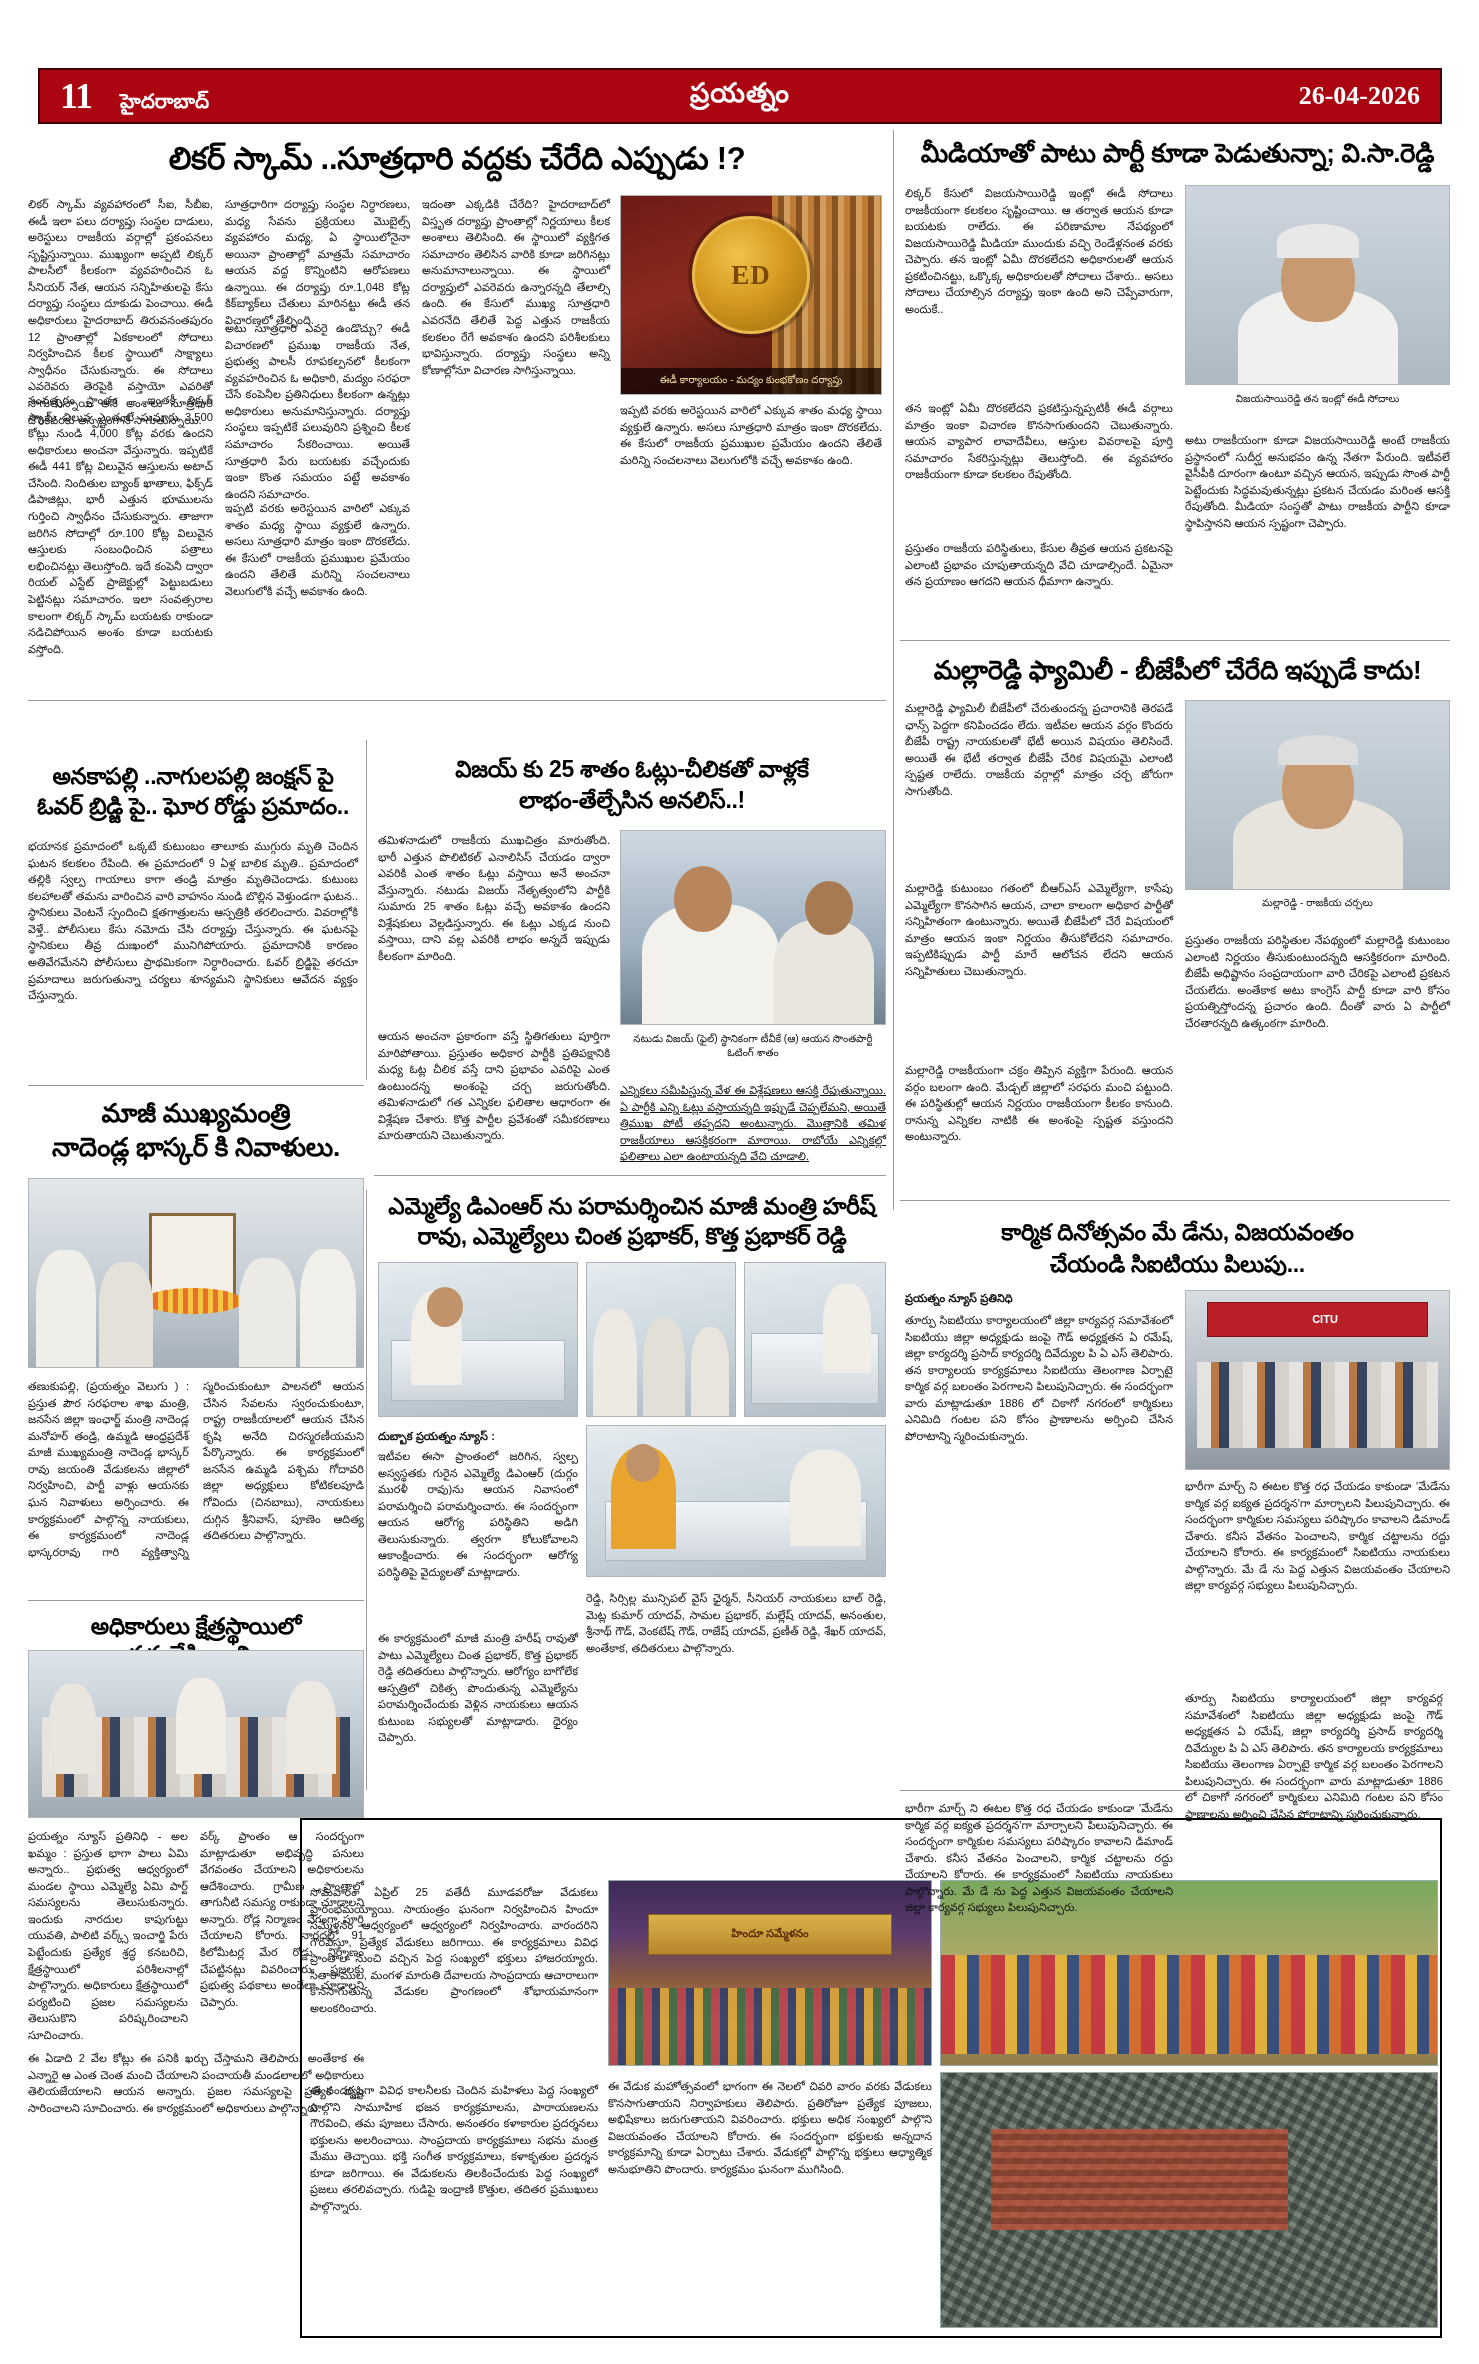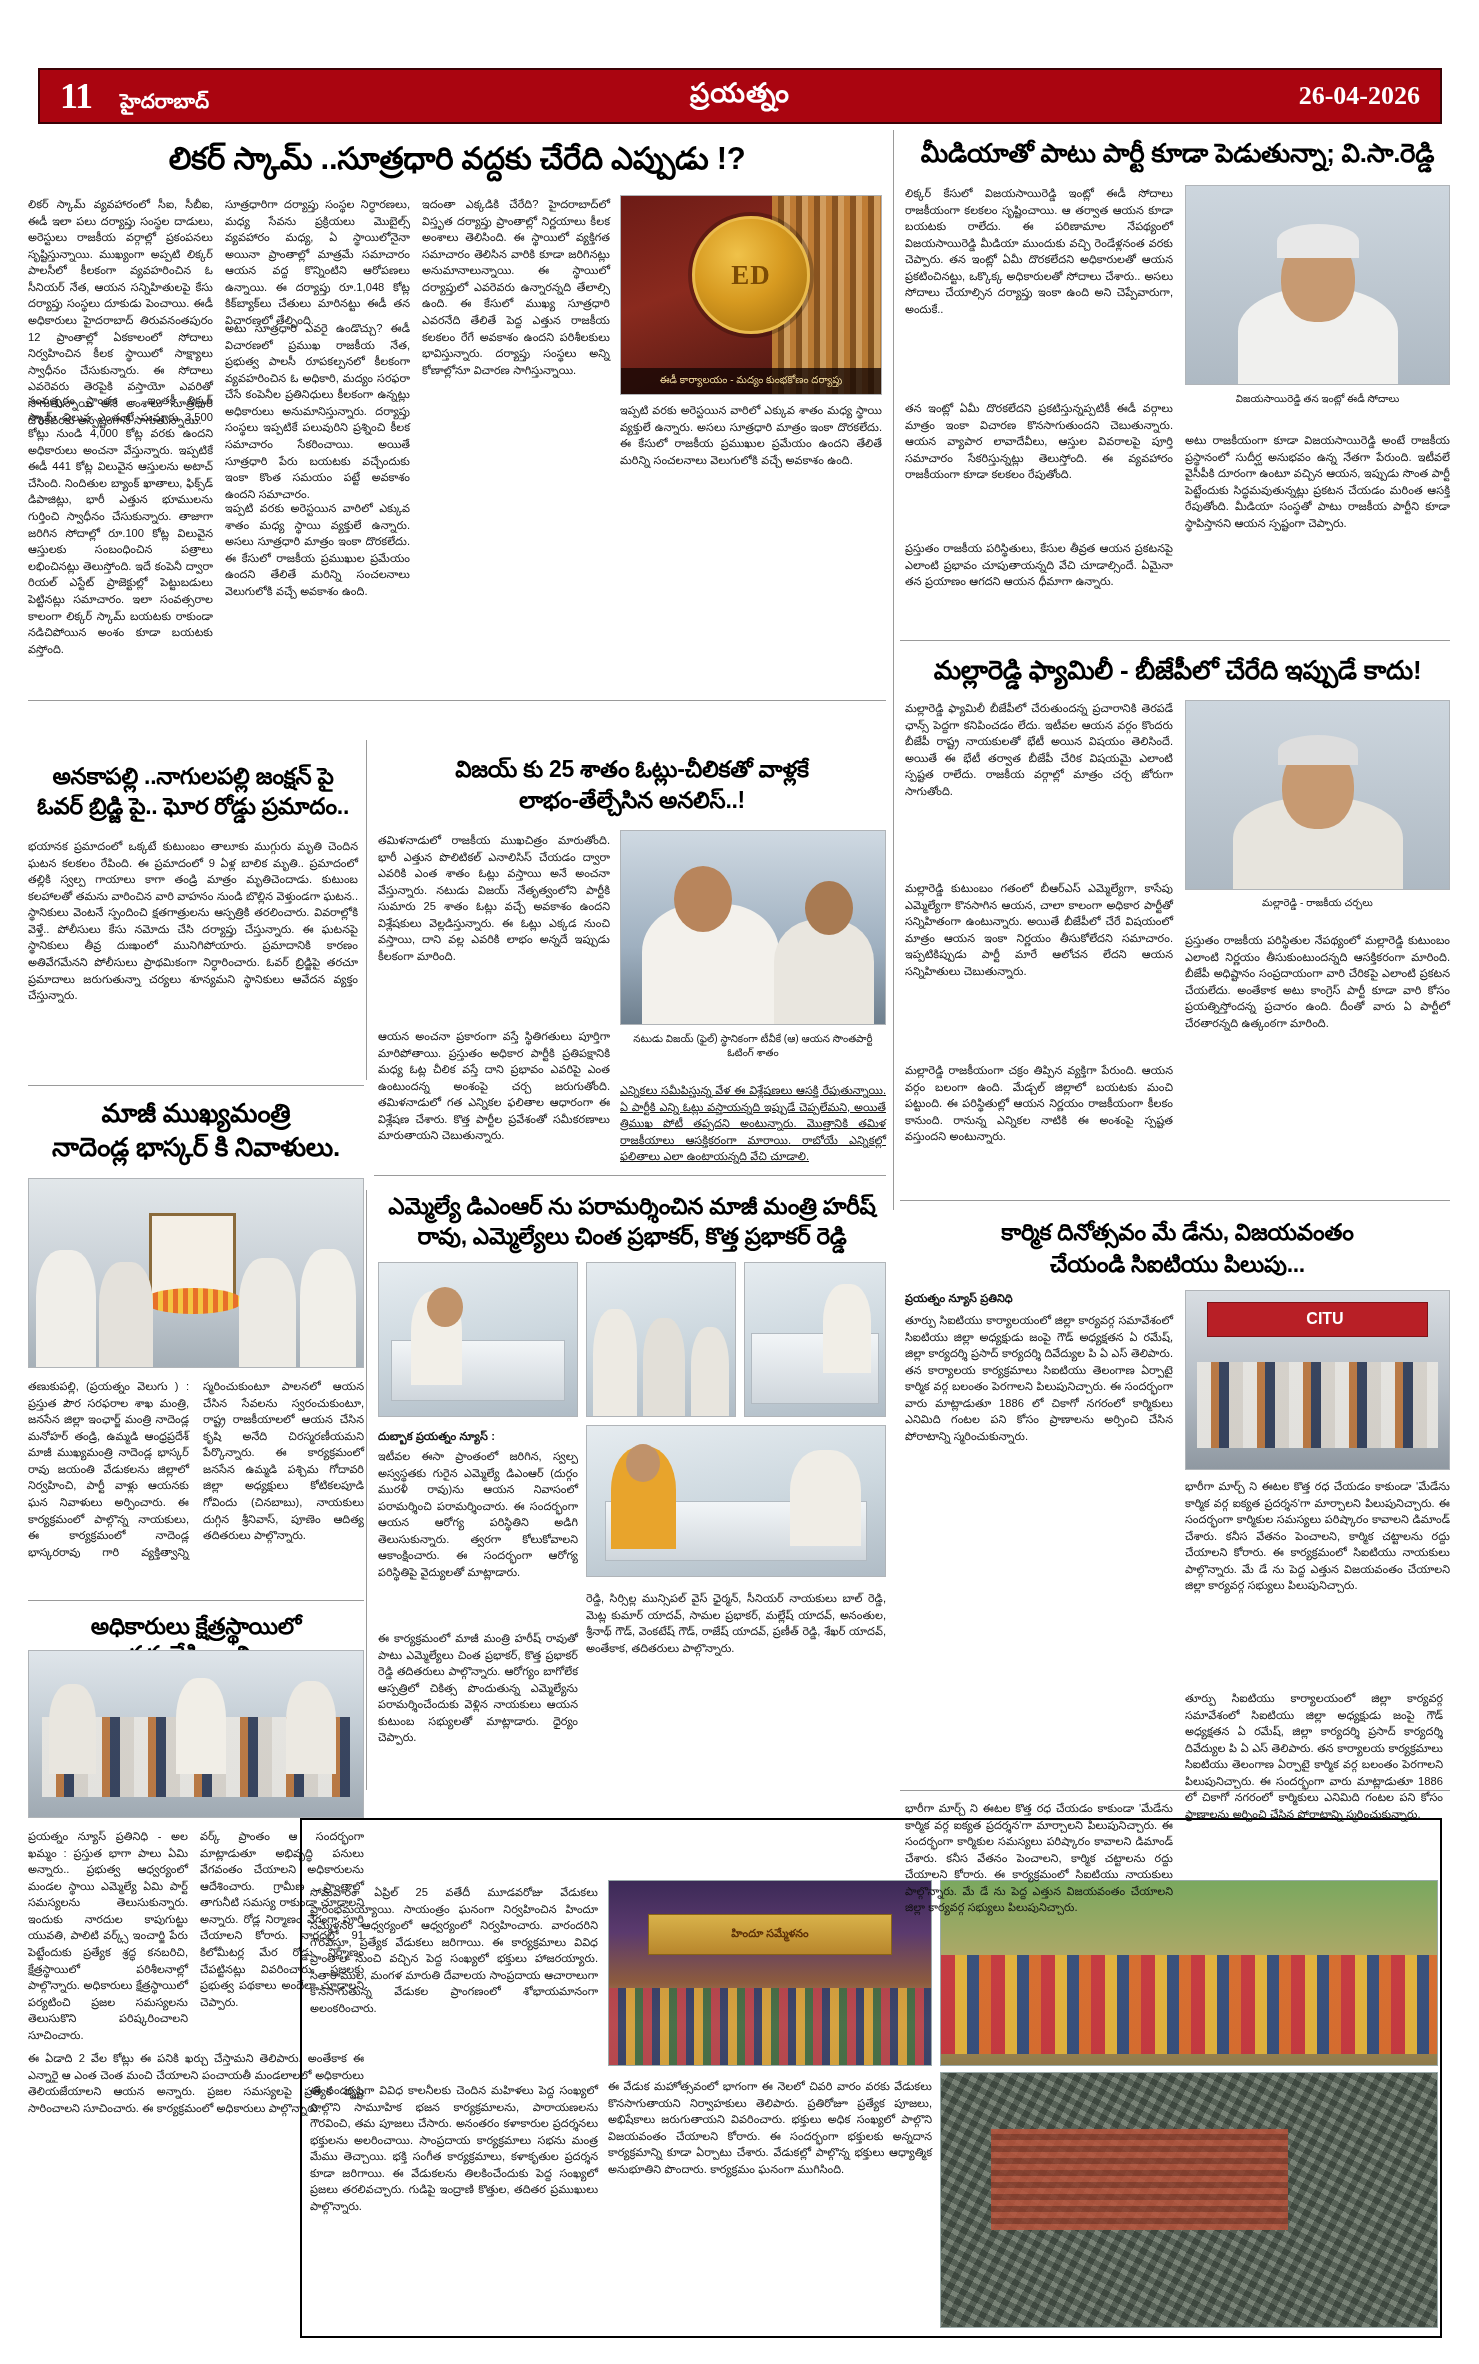--- a/index.html
+++ b/index.html
@@ -186,21 +186,21 @@
   .meeting {
     position:absolute; inset:0;
     background: linear-gradient(180deg,#d8dde2 0%, #b4bcc4 55%, #8f98a1 100%);
   }
   .citu-banner {
     position:absolute; left:8%; right:8%; top:6%; height:20%;
     background:#b81f26; border:1px solid #7d1318;
   }
   .citu-text {
     position:absolute; left:0; right:0; top:0; height:100%;
-    color:#fff; font-size:16px; font-weight:bold;
+    color:#fff; font-size:11px; font-weight:bold;
     display:flex; align-items:center; justify-content:center;margin-left:15px;
   }
   .memorial {
     position:absolute; inset:0;
     background: linear-gradient(180deg,#e2e7ea 0%, #c6ced5 55%, #a6b0b8 100%);
   }
   .mem-frame {
     position:absolute; left:36%; top:18%; width:26%; height:48%;
     background:#f4efe6; border:3px solid #8a6a3a;
   }
@@ -280,21 +280,21 @@
     <div class="p-face" style="top:42px; width:72px; height:86px;"></div>
     <div class="p-hair" style="top:34px; width:80px; height:30px; background:#ddd;"></div>
   </div>
 
   <div class="body-text" style="position:absolute; left:905px; top:700px; width:268px;">మల్లారెడ్డి ఫ్యామిలీ బీజేపీలో చేరుతుందన్న ప్రచారానికి తెరపడే ఛాన్స్ పెద్దగా కనిపించడం లేదు. ఇటీవల ఆయన వర్గం కొందరు బీజేపీ రాష్ట్ర నాయకులతో భేటీ అయిన విషయం తెలిసిందే. అయితే ఈ భేటీ తర్వాత బీజేపీ చేరిక విషయమై ఎలాంటి స్పష్టత రాలేదు. రాజకీయ వర్గాల్లో మాత్రం చర్చ జోరుగా సాగుతోంది.</div>
   <div class="body-text" style="position:absolute; left:905px; top:880px; width:268px;">మల్లారెడ్డి కుటుంబం గతంలో బీఆర్ఎస్ ఎమ్మెల్యేగా, కాసేపు ఎమ్మెల్యేగా కొనసాగిన ఆయన, చాలా కాలంగా అధికార పార్టీతో సన్నిహితంగా ఉంటున్నారు. అయితే బీజేపీలో చేరే విషయంలో మాత్రం ఆయన ఇంకా నిర్ణయం తీసుకోలేదని సమాచారం. ఇప్పటికిప్పుడు పార్టీ మారే ఆలోచన లేదని ఆయన సన్నిహితులు చెబుతున్నారు.</div>
 
   <div class="caption" style="position:absolute; left:1185px; top:896px; width:265px; text-align:center;">మల్లారెడ్డి - రాజకీయ చర్చలు</div>
 
   <div class="body-text" style="position:absolute; left:1185px; top:932px; width:265px;">ప్రస్తుతం రాజకీయ పరిస్థితుల నేపథ్యంలో మల్లారెడ్డి కుటుంబం ఎలాంటి నిర్ణయం తీసుకుంటుందన్నది ఆసక్తికరంగా మారింది. బీజేపీ అధిష్టానం సంప్రదాయంగా వారి చేరికపై ఎలాంటి ప్రకటన చేయలేదు. అంతేకాక అటు కాంగ్రెస్ పార్టీ కూడా వారి కోసం ప్రయత్నిస్తోందన్న ప్రచారం ఉంది. దీంతో వారు ఏ పార్టీలో చేరతారన్నది ఉత్కంఠగా మారింది.</div>
-  <div class="body-text" style="position:absolute; left:905px; top:1062px; width:268px;">మల్లారెడ్డి రాజకీయంగా చక్రం తిప్పిన వ్యక్తిగా పేరుంది. ఆయన వర్గం బలంగా ఉంది. మేడ్చల్ జిల్లాలో బయటకు మంచి పట్టుంది. ఈ పరిస్థితుల్లో ఆయన నిర్ణయం రాజకీయంగా కీలకం కానుంది. రానున్న ఎన్నికల నాటికి ఈ అంశంపై స్పష్టత వస్తుందని అంటున్నారు.</div>
+  <div class="body-text" style="position:absolute; left:905px; top:1062px; width:268px;">మల్లారెడ్డి రాజకీయంగా చక్రం తిప్పిన వ్యక్తిగా పేరుంది. ఆయన వర్గం బలంగా ఉంది. మేడ్చల్ జిల్లాలో సరఫరు మంచి పట్టుంది. ఈ పరిస్థితుల్లో ఆయన నిర్ణయం రాజకీయంగా కీలకం కానుంది. రానున్న ఎన్నికల నాటికి ఈ అంశంపై స్పష్టత వస్తుందని అంటున్నారు.</div>
 
   <div class="rule hrule" style="left:900px; top:1200px; width:550px;"></div>
 
   <div class="headline h-md" style="position:absolute; left:28px; top:762px; width:330px;">అనకాపల్లి ..నాగులపల్లి జంక్షన్ పై</div>
   <div class="headline h-md" style="position:absolute; left:28px; top:792px; width:330px;">ఓవర్ బ్రిడ్జి పై.. ఘోర రోడ్డు ప్రమాదం..</div>
 
   <div class="body-text" style="position:absolute; left:28px; top:838px; width:330px;">భయానక ప్రమాదంలో ఒక్కటే కుటుంబం తాలూకు ముగ్గురు మృతి చెందిన ఘటన కలకలం రేపింది. ఈ ప్రమాదంలో 9 ఏళ్ల బాలిక మృతి.. ప్రమాదంలో తల్లికి స్వల్ప గాయాలు కాగా తండ్రి మాత్రం మృతిచెందాడు. కుటుంబ కలహాలతో తమను వారించిన వారి వాహనం నుండి బొల్లిన వెళ్తుండగా ఘటన.. స్థానికులు వెంటనే స్పందించి క్షతగాత్రులను ఆస్పత్రికి తరలించారు. వివరాల్లోకి వెళ్తే.. పోలీసులు కేసు నమోదు చేసి దర్యాప్తు చేస్తున్నారు. ఈ ఘటనపై స్థానికులు తీవ్ర దుఃఖంలో మునిగిపోయారు. ప్రమాదానికి కారణం అతివేగమేనని పోలీసులు ప్రాథమికంగా నిర్ధారించారు. ఓవర్ బ్రిడ్జిపై తరచూ ప్రమాదాలు జరుగుతున్నా చర్యలు శూన్యమని స్థానికులు ఆవేదన వ్యక్తం చేస్తున్నారు.</div>
 
   <div class="rule vrule" style="left:366px; top:740px; height:340px;"></div>
 

